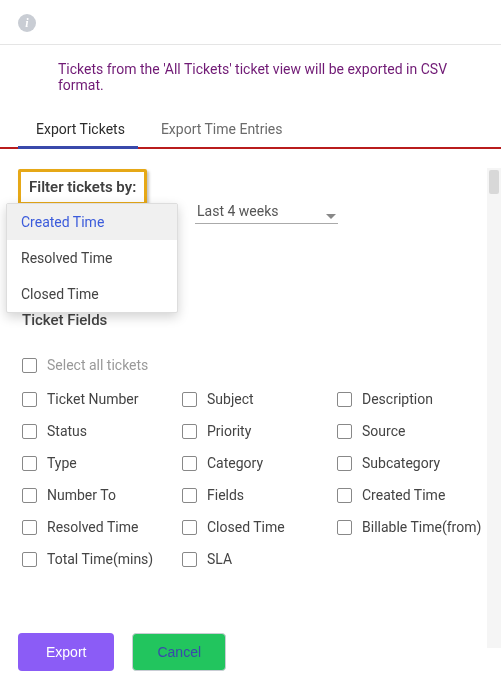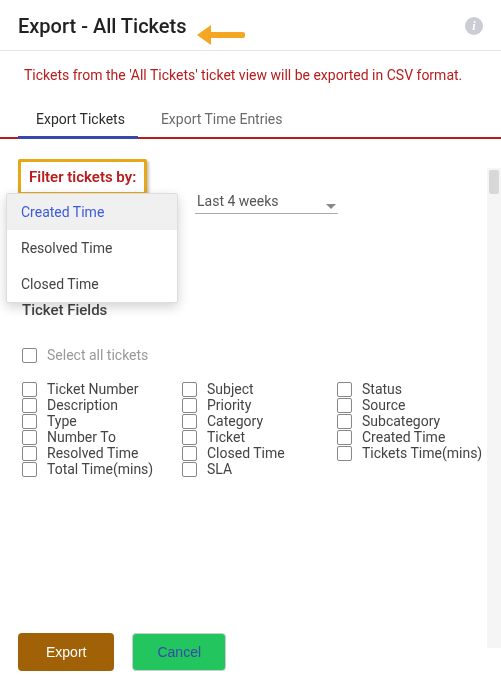--- a/index.html
+++ b/index.html
@@ -3,58 +3,51 @@
 <meta charset="utf-8">
 <style>
 * { box-sizing: border-box; margin: 0; padding: 0; }
 body { font-family: -apple-system, BlinkMacSystemFont, "Segoe UI", Roboto, sans-serif; width: 501px; height: 689px; background: #fff; color: #333; font-size: 14px; position: relative; }
 .header { display: flex; align-items: center; justify-content: space-between; padding: 14px 18px 12px; border-bottom: 1px solid #e5e5e5; }
 .title { font-size: 20px; color: #222; font-weight: 500; }
 .info-icon { width: 18px; height: 18px; border-radius: 50%; background: #c9cdd4; color: #fff; font-size: 12px; display: flex; align-items: center; justify-content: center; font-style: italic; font-weight: bold; font-family: serif; }
 .arrow { position: relative; margin-left: 12px; }
 .arrow-stem { position: absolute; top: 6px; left: 8px; width: 38px; height: 6px; background: #f5a623; border-radius: 2px; }
 .arrow-head { position: absolute; top: -1px; left: -2px; width: 0; height: 0; border-top: 10px solid transparent; border-bottom: 10px solid transparent; border-right: 14px solid #f5a623; }
-.subtitle { padding: 16px 24px; color: #b91c1c; font-size: 14px; }
+.subtitle { padding: 16px 24px; color: #701a75; font-size: 14px; margin-left: 34px; }
 .tabs { display: flex; border-bottom: 2px solid #b91c1c; padding: 0 18px; position: relative; }
 .tab { padding: 12px 18px 10px; color: #6b6b6b; font-size: 14px; cursor: pointer; }
 .tab.active { color: #2c2c2c; }
 .tab-underline { position: absolute; bottom: -2px; left: 18px; width: 120px; height: 3px; background: #3949ab; }
 .body { padding: 20px 18px 0; position: relative; }
-.filter-label { display: inline-block; font-weight: 600; color: #b91c1c; padding: 6px 8px; border: 3px solid #e6a817; border-radius: 2px; box-shadow: 2px 2px 3px rgba(0,0,0,0.25); background: #fff; font-size: 15px; }
+.filter-label { display: inline-block; font-weight: 600; color: #404040; padding: 6px 8px; border: 3px solid #e6a817; border-radius: 2px; box-shadow: 2px 2px 3px rgba(0,0,0,0.25); background: #fff; font-size: 15px; }
 .dropdown-menu { position: absolute; top: 54px; left: 6px; width: 172px; background: #fff; border: 1px solid #ddd; border-radius: 2px; box-shadow: 0 4px 12px rgba(0,0,0,0.18); z-index: 10; }
 .dropdown-item { padding: 10px 14px; font-size: 14px; color: #444; cursor: pointer; }
 .dropdown-item.selected { background: #f0f0f0; color: #3b5bdb; }
 .range-select { position: absolute; top: 48px; left: 195px; width: 143px; border-bottom: 1px solid #aaa; padding: 6px 2px 4px; display: flex; justify-content: space-between; align-items: flex-end; color: #555; font-size: 14px; cursor: pointer; }
 .chevron { width: 0; height: 0; border-left: 5px solid transparent; border-right: 5px solid transparent; border-top: 5px solid #888; }
 .section-title { margin-top: 106px; font-size: 15px; color: #444; font-weight: 500; padding-left: 4px; }
 .section-divider { height: 22px; }
 .select-all { display: flex; align-items: center; padding: 6px 4px; margin-bottom: 8px; }
 .chk { width: 15px; height: 15px; border: 1.5px solid #888; border-radius: 2px; flex-shrink: 0; margin-right: 10px; cursor: pointer; }
 .select-all .lbl { color: #999; }
-.fields-grid { display: grid; grid-template-columns: 160px 155px 150px; padding: 4px 4px 0; }
+.fields-grid { display: grid; grid-template-columns: 160px 155px 150px; row-gap: 16px; padding: 4px 4px 0; }
 .field { display: flex; align-items: center; font-size: 14px; color: #444; }
 .field .lbl { white-space: nowrap; }
 .footer { position: absolute; bottom: 18px; left: 18px; display: flex; gap: 18px; }
 .btn { padding: 10px 22px; border-radius: 4px; font-size: 14px; cursor: pointer; border: none; font-weight: 500; }
-.btn-primary { background: #a16207; color: #fff; padding: 10px 28px; }
+.btn-primary { background: #8b5cf6; color: #fff; padding: 10px 28px; }
 .btn-secondary { background: #22c55e; border: 1px solid #c9cdd4; color: #3949ab; padding: 10px 24px; }
 .scrollbar { position: absolute; top: 170px; right: 2px; width: 10px; height: 24px; background: #d8d8d8; border-radius: 2px; }
 .scroll-track { position: absolute; top: 168px; right: 0; width: 14px; height: 480px; background: #f5f5f5; }
 </style>
 </head>
 <body>
 
 <div class="header">
-  <div style="display:flex;align-items:center;">
-    <span class="title">Export - All Tickets</span>
-    <span class="arrow">
-      <span class="arrow-head"></span>
-      <span class="arrow-stem"></span>
-    </span>
-  </div>
   <span class="info-icon">i</span>
 </div>
 
 <div class="subtitle">Tickets from the 'All Tickets' ticket view will be exported in CSV format.</div>
 
 <div class="tabs">
   <div class="tab active">Export Tickets</div>
   <div class="tab">Export Time Entries</div>
   <div class="tab-underline"></div>
 </div>
@@ -85,25 +78,25 @@
     <div class="field">
         <span class="chk"></span>
         <span class="lbl">Ticket Number</span>
       </div>
     <div class="field">
         <span class="chk"></span>
         <span class="lbl">Subject</span>
       </div>
     <div class="field">
         <span class="chk"></span>
-        <span class="lbl">Status</span>
+        <span class="lbl">Description</span>
       </div>
     <div class="field">
         <span class="chk"></span>
-        <span class="lbl">Description</span>
+        <span class="lbl">Status</span>
       </div>
     <div class="field">
         <span class="chk"></span>
         <span class="lbl">Priority</span>
       </div>
     <div class="field">
         <span class="chk"></span>
         <span class="lbl">Source</span>
       </div>
     <div class="field">
@@ -117,37 +110,37 @@
     <div class="field">
         <span class="chk"></span>
         <span class="lbl">Subcategory</span>
       </div>
     <div class="field">
         <span class="chk"></span>
         <span class="lbl">Number To</span>
       </div>
     <div class="field">
         <span class="chk"></span>
-        <span class="lbl">Ticket</span>
+        <span class="lbl">Fields</span>
       </div>
     <div class="field">
         <span class="chk"></span>
         <span class="lbl">Created Time</span>
       </div>
     <div class="field">
         <span class="chk"></span>
         <span class="lbl">Resolved Time</span>
       </div>
     <div class="field">
         <span class="chk"></span>
         <span class="lbl">Closed Time</span>
       </div>
     <div class="field">
         <span class="chk"></span>
-        <span class="lbl">Tickets Time(mins)</span>
+        <span class="lbl">Billable Time(from)</span>
       </div>
     <div class="field">
         <span class="chk"></span>
         <span class="lbl">Total Time(mins)</span>
       </div>
     <div class="field">
         <span class="chk"></span>
         <span class="lbl">SLA</span>
       </div>
   </div>

